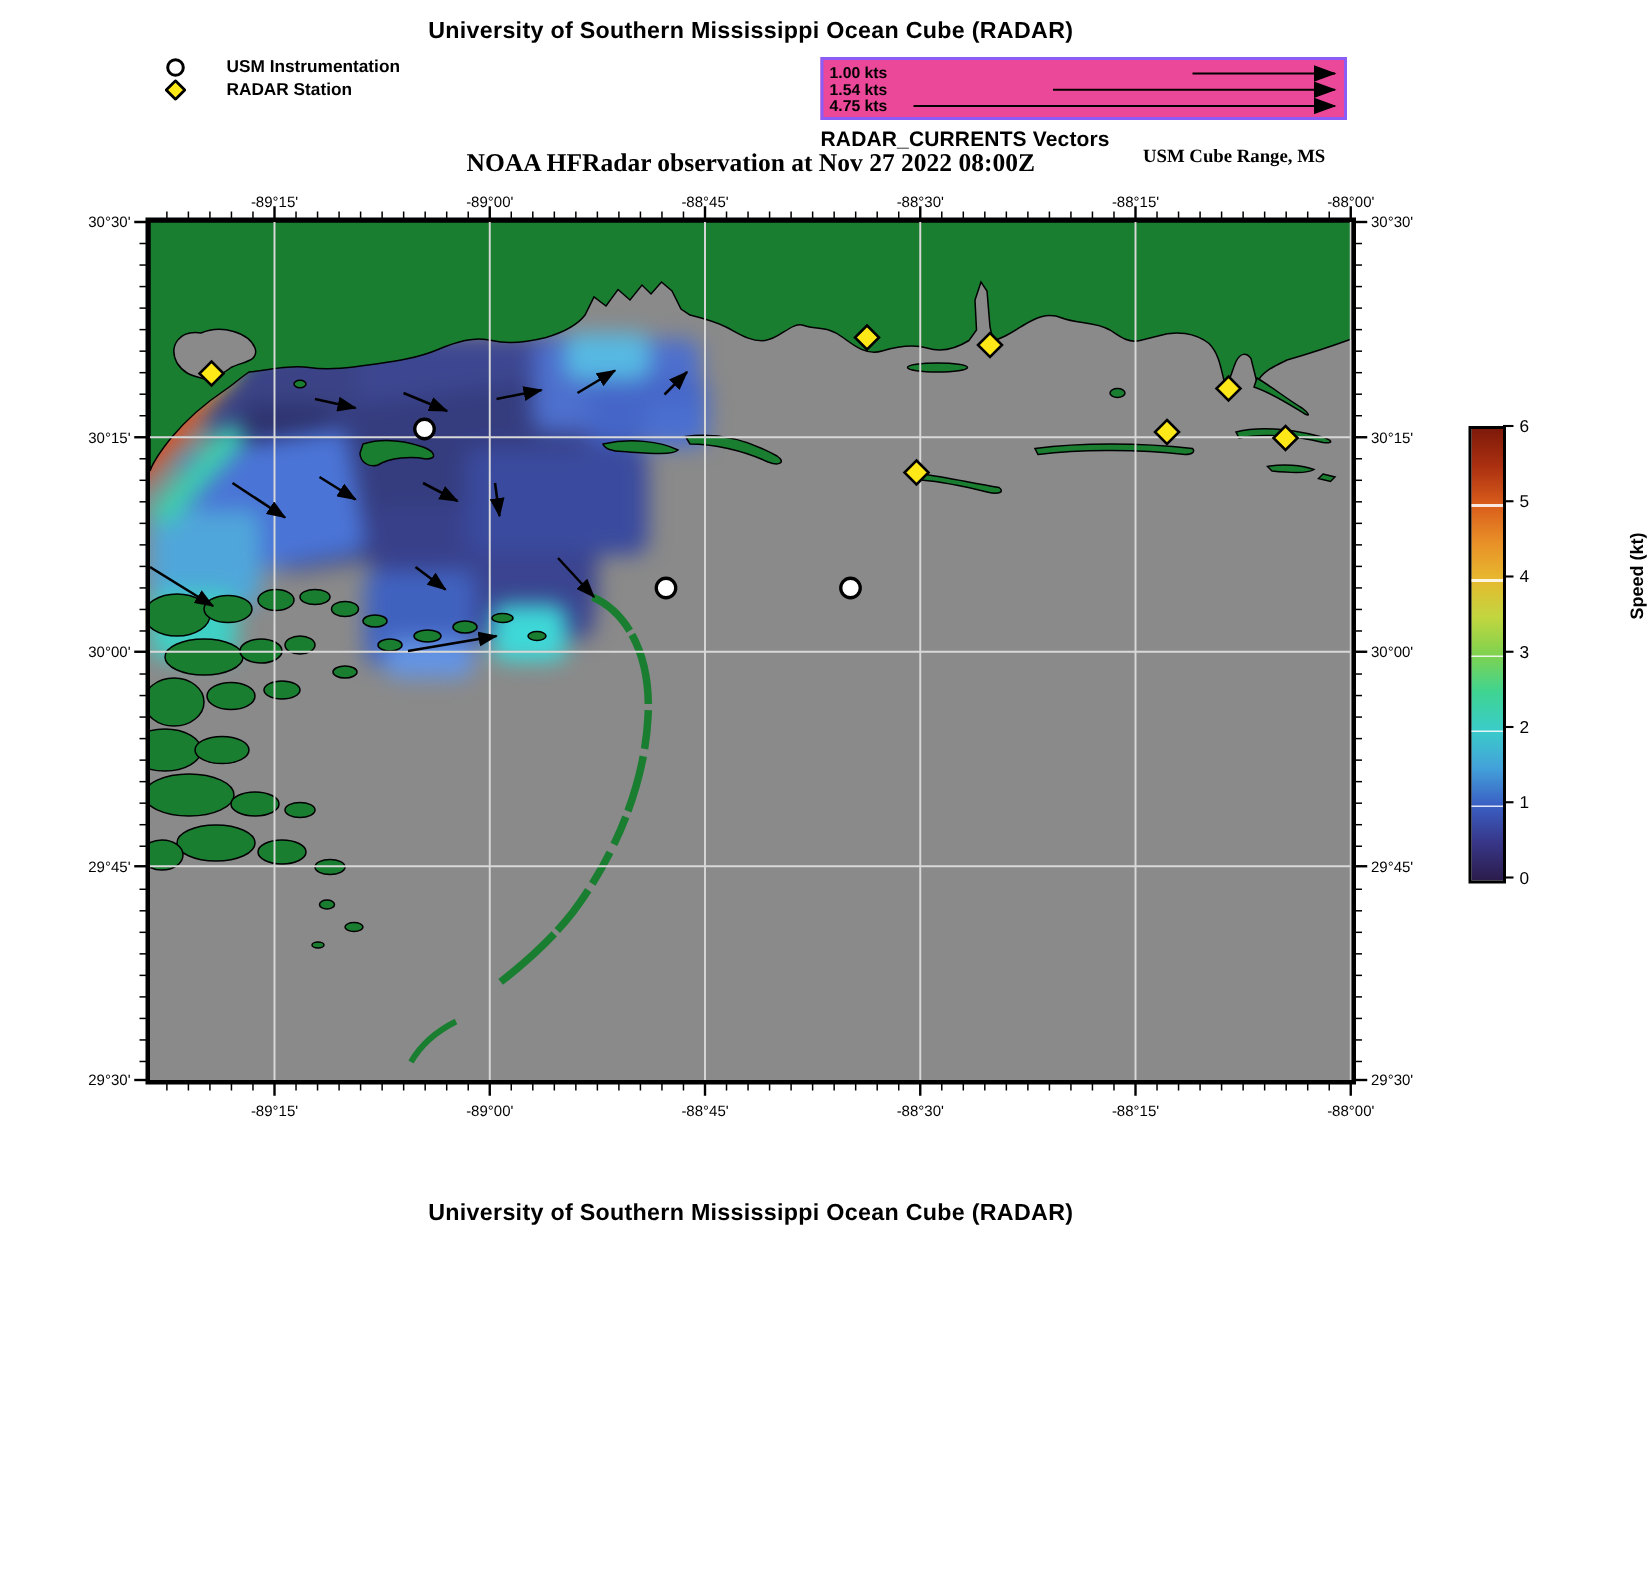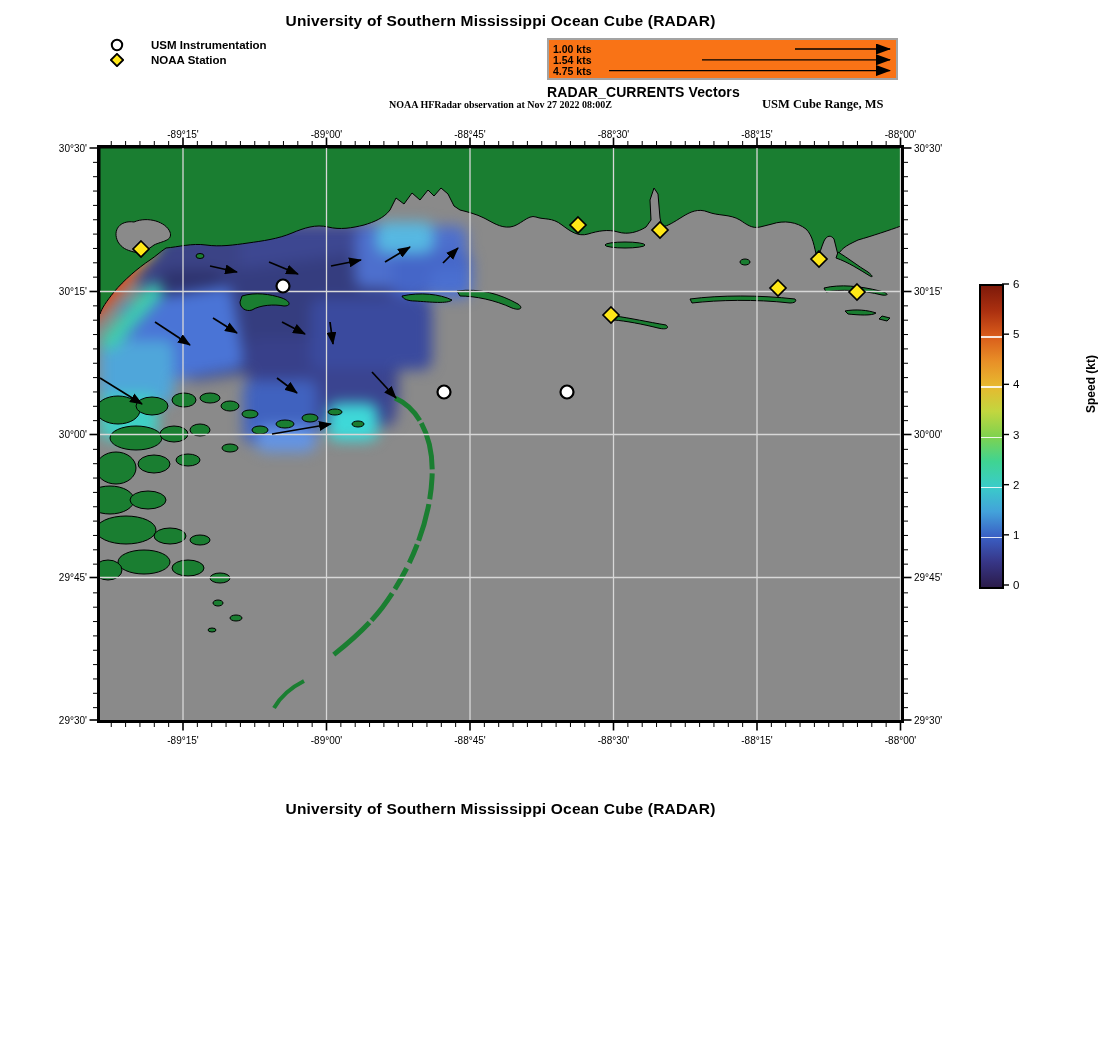--- a/index.html
+++ b/index.html
@@ -2,27 +2,27 @@
 <html><head>
 <meta charset="utf-8">
 <style>
   html,body{margin:0;padding:0;background:#ffffff;}
   body{font-family:"Liberation Sans", sans-serif;color:#000;}
   .stage{position:relative;width:1100px;height:1050px;background:#fff;overflow:hidden;border-radius:28px;}
   .abs{position:absolute;}
   .title{left:100px;width:801px;text-align:center;font-weight:bold;font-size:15.5px;letter-spacing:0.2px;}
   .title-top{top:12px;}
   .title-bottom{top:800px;}
-  .subtitle{left:100px;width:801px;top:99px;text-align:center;font-family:"Liberation Serif", serif;font-weight:bold;font-size:10px;}
+  .subtitle{left:100px;width:801px;top:99px;text-align:center;font-family:"Liberation Serif", serif;font-weight:bold;font-size:17px;}
   .range-label{left:762px;top:97px;font-family:"Liberation Serif", serif;font-weight:bold;font-size:12.5px;}
   .legend{left:110px;top:37px;}
   .legend-row{display:flex;align-items:center;height:15px;}
   .legend-row svg{display:block;margin-right:3px;}
   .legend-label{font-weight:bold;font-size:11.5px;white-space:nowrap;padding-left:24px;}
-  .vbox{left:547px;top:38px;width:351px;height:42px;border:2px solid #a3a3a3;background:#f97316;box-sizing:border-box;}
+  .vbox{left:547px;top:38px;width:351px;height:42px;border:2px solid #8b5cf6;background:#ec4899;box-sizing:border-box;}
   .vbox-label{position:absolute;left:4px;font-weight:bold;font-size:10.5px;line-height:10px;}
   .vcaption{left:547px;top:84px;font-weight:bold;font-size:14px;letter-spacing:0.1px;}
   .map{left:100px;top:148px;width:801px;height:572px;background:#8a8a8a;overflow:hidden;}
   .map-border{left:97px;top:145px;width:801px;height:572px;border:3px solid #000;pointer-events:none;z-index:30;}
   .datafield{position:absolute;left:0;top:0;width:801px;height:572px;filter:blur(7px);}
   .patch{position:absolute;border-radius:10px;}
   .mapsvg{position:absolute;left:0;top:0;z-index:5;}
   .framesvg{left:0;top:0;z-index:40;pointer-events:none;}
   .cbar{left:979px;top:284px;width:21px;height:301px;border:2px solid #000;box-sizing:content-box;z-index:10;}
   .cbar-div{position:absolute;left:0;width:100%;height:1.5px;background:rgba(255,255,255,0.85);}
@@ -40,21 +40,21 @@
     <div class="legend-row">
       <svg width="14" height="14">
           <circle cx="7" cy="7" r="5.2" fill="#ffffff" stroke="#000" stroke-width="2"></circle>
         </svg>
       <span class="legend-label">USM Instrumentation</span>
     </div>
     <div class="legend-row">
       <svg width="14" height="14">
           <path d="M7,0.8 L13.2,7 L7,13.2 L0.8,7 Z" fill="#ffe817" stroke="#000" stroke-width="1.8"></path>
         </svg>
-      <span class="legend-label">NOAA Station</span>
+      <span class="legend-label">RADAR Station</span>
     </div>
   </div>
 
   <div class="abs vbox">
     <span class="vbox-label" style="top:4px">1.00 kts</span>
     <span class="vbox-label" style="top:15px">1.54 kts</span>
     <span class="vbox-label" style="top:26px">4.75 kts</span>
     <svg id="vscale-svg" width="347" height="38" style="position:absolute;left:0;top:0;">
         <defs>
           <marker id="ah2" markerWidth="15" markerHeight="11" refX="14" refY="5.5" orient="auto" markerUnits="userSpaceOnUse">

